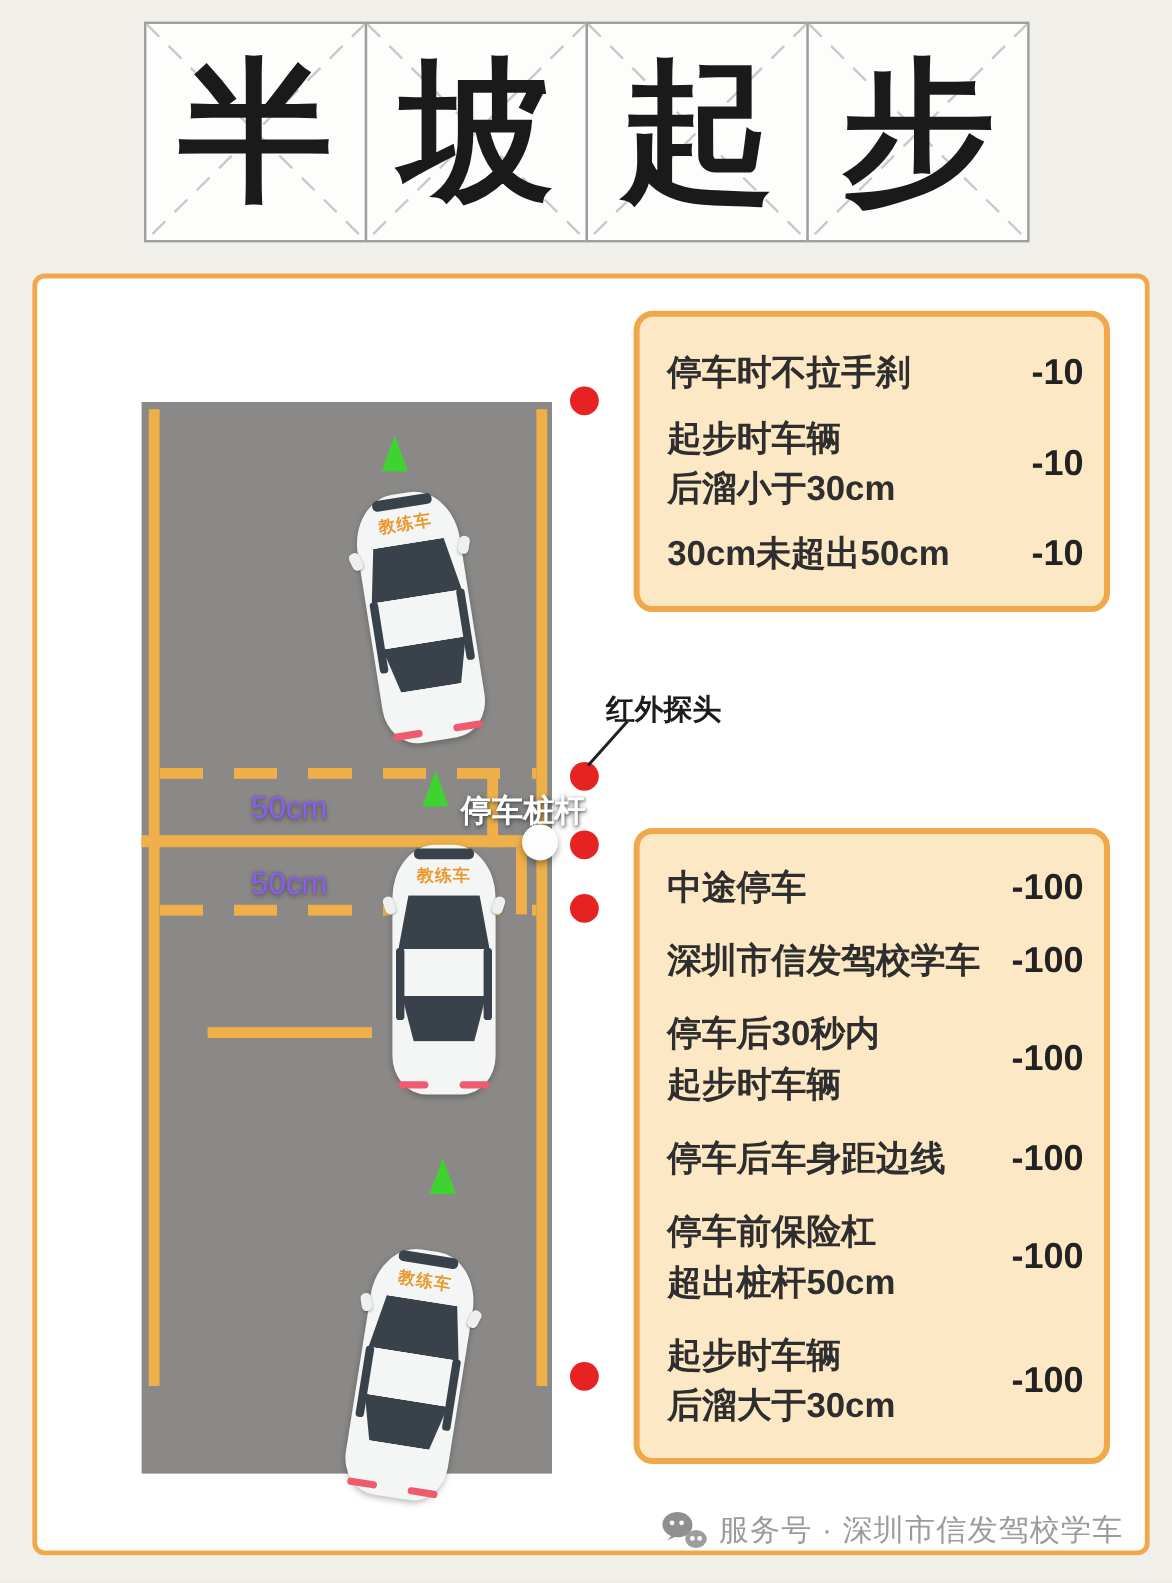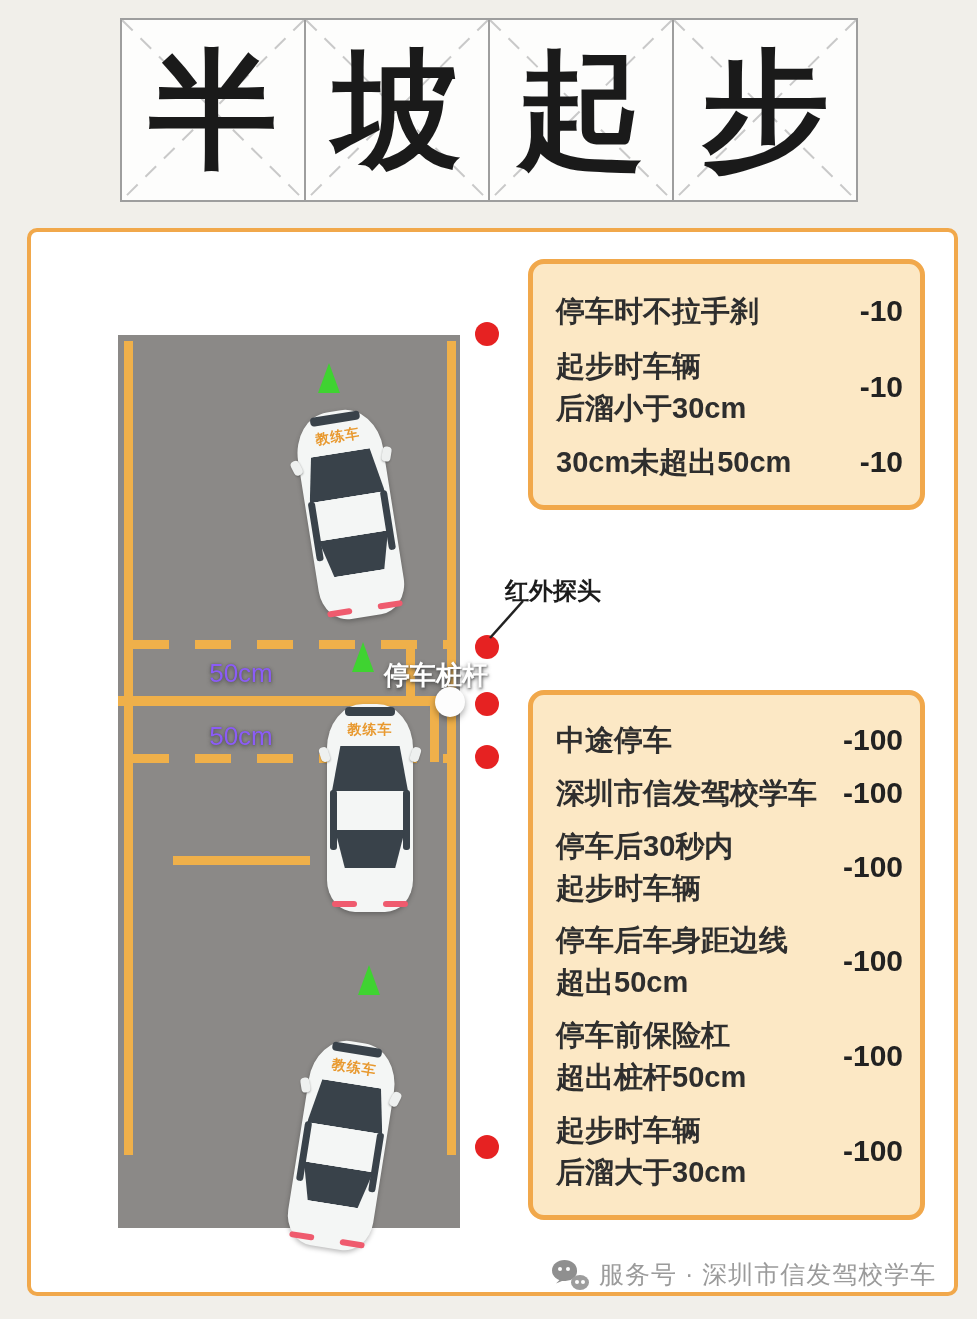--- a/index.html
+++ b/index.html
@@ -234,21 +234,20 @@
     <div class="rule-row">
       <div class="rule-text">
         <span>停车后30秒内</span>
         <span>起步时车辆</span>
       </div>
       <div class="rule-score">-100</div>
     </div>
     <div class="rule-row">
       <div class="rule-text">
         <span>停车后车身距边线</span>
-        <span>超出50cm</span>
       </div>
       <div class="rule-score">-100</div>
     </div>
     <div class="rule-row">
       <div class="rule-text">
         <span>停车前保险杠</span>
         <span>超出桩杆50cm</span>
       </div>
       <div class="rule-score">-100</div>
     </div>

